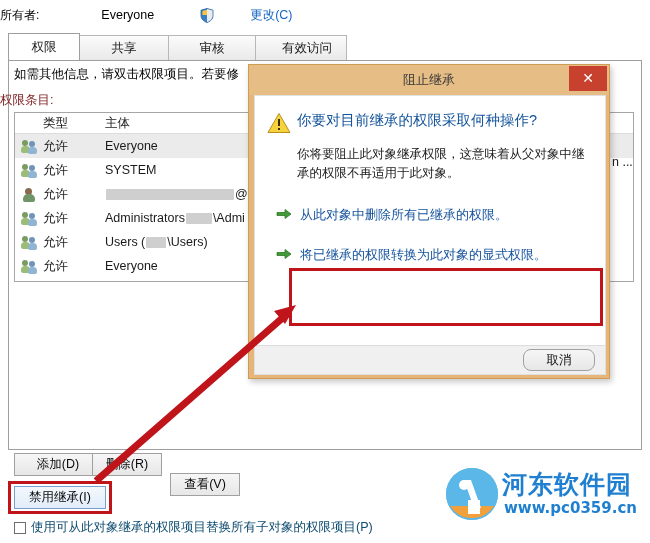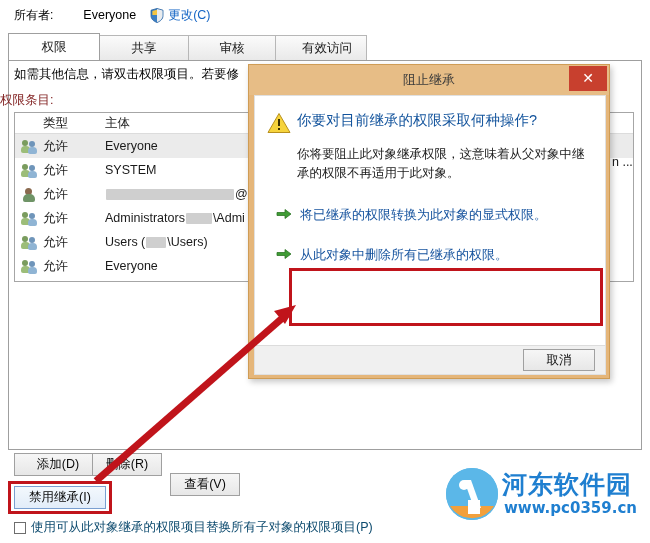--- a/index.html
+++ b/index.html
@@ -10,22 +10,23 @@
     background: #ffffff;
     font-family: "Liberation Sans", "DejaVu Sans", sans-serif;
     font-size: 12px;
     color: #000000;
   }
   #root { position: relative; width: 650px; height: 543px; background: #ffffff; }
 
   
   .owner-row {
     position: absolute; left: 0; top: 0; width: 526px; height: 30px;
-    display: flex; align-items: center; padding-left: 14px;
+    display: flex; align-items: center; 
     background: #ffffff;
+    gap: 32px;
   }
   .owner-value { font-size: 12.5px; color: #000; margin-left: 30px; }
   .shield-ico { margin-left: 14px; display: inline-block; width: 14px; height: 15px; position: relative; }
   .change-link { color: #1364c4; font-size: 12.5px; margin-left: 4px; cursor: pointer; }
 
   
   .tabstrip {
     position: absolute; left: 8px; top: 34px; width: 634px; height: 26px;
     display: flex; align-items: flex-end;
   }
@@ -33,21 +34,21 @@
     height: 25px; line-height: 24px; text-align: center;
     border: 1px solid #b7b7b7; border-bottom: none;
     background: linear-gradient(to bottom,#fbfbfb,#e9e9e9);
     font-size: 12.5px; color: #1a1a1a; margin-right: -1px;
     cursor: pointer;
   }
   .tab.active {
     background: #ffffff; height: 27px; line-height: 26px;
     border-color: #9f9f9f; position: relative; z-index: 3;
   }
-  .tab-permissions { width: 92px; }
+  .tab-permissions { width: 72px; }
   .tab-sharing { width: 90px; }
   .tab-audit { width: 88px; }
   .tab-effective { width: 92px; padding-left: 12px; }
 
   .tabpanel {
     position: absolute; left: 8px; top: 60px; width: 634px; height: 390px;
     border: 1px solid #9f9f9f; border-top: 1px solid #9f9f9f;
     background: #ffffff;
   }
   .panel-hint {
@@ -155,21 +156,21 @@
     display: flex; padding: 9px 8px 9px 10px; cursor: pointer;
     border: 1px solid transparent;
   }
   .opt-arrow { width: 24px; flex: 0 0 24px; padding-top: 2px; }
   .opt-text { font-size: 13px; color: #16539e; line-height: 20px; }
   .dlg-footer {
     position: absolute; left: 5px; top: 280px; width: 352px; height: 30px;
     background: #f0f0f0; border: 1px solid #e0e0e0; border-top: 1px solid #dcdcdc;
     display: flex; align-items: center; justify-content: flex-end; padding-right: 10px;
   }
-  .btn-cancel { width: 72px; height: 22px; }
+  .btn-cancel { width: 72px; height: 22px; border-radius: 8px; }
 
   
   .watermark { position: absolute; left: 444px; top: 466px; width: 200px; height: 58px; z-index: 40; }
   .wm-text { position: absolute; left: 58px; top: 2px; font-size: 25px; font-weight: bold; color: #1f7fd0; letter-spacing: 1px; font-family: "DejaVu Sans", sans-serif; }
   .wm-url { position: absolute; left: 60px; top: 33px; font-size: 15px; font-weight: bold; color: #1f7fd0; font-family: "DejaVu Sans", sans-serif; }
 </style>
 </head>
 <body>
 
 <div id="root">
@@ -314,29 +315,29 @@
       </div>
       <div class="dlg-desc">你将要阻止此对象继承权限，这意味着从父对象中继承的权限不再适用于此对象。</div>
 
       <div class="opt-list">
         <div class="opt">
           <div class="opt-arrow">
             <svg width="16" height="14" viewBox="0 0 16 14">
               <path d="M1 5.5 H9 V2.5 L15 7 L9 11.5 V8.5 H1 Z" fill="#3f9c35" stroke="#2d7526" stroke-width="0.8"></path>
             </svg>
           </div>
-          <div class="opt-text">将已继承的权限转换为此对象的显式权限。</div>
+          <div class="opt-text">从此对象中删除所有已继承的权限。</div>
         </div>
         <div class="opt">
           <div class="opt-arrow">
             <svg width="16" height="14" viewBox="0 0 16 14">
               <path d="M1 5.5 H9 V2.5 L15 7 L9 11.5 V8.5 H1 Z" fill="#3f9c35" stroke="#2d7526" stroke-width="0.8"></path>
             </svg>
           </div>
-          <div class="opt-text">从此对象中删除所有已继承的权限。</div>
+          <div class="opt-text">将已继承的权限转换为此对象的显式权限。</div>
         </div>
       </div>
     </div>
 
     <div class="dlg-footer">
       <button class="btn btn-cancel">取消</button>
     </div>
   </div>
 
   <div class="anno-box anno-option"></div>

